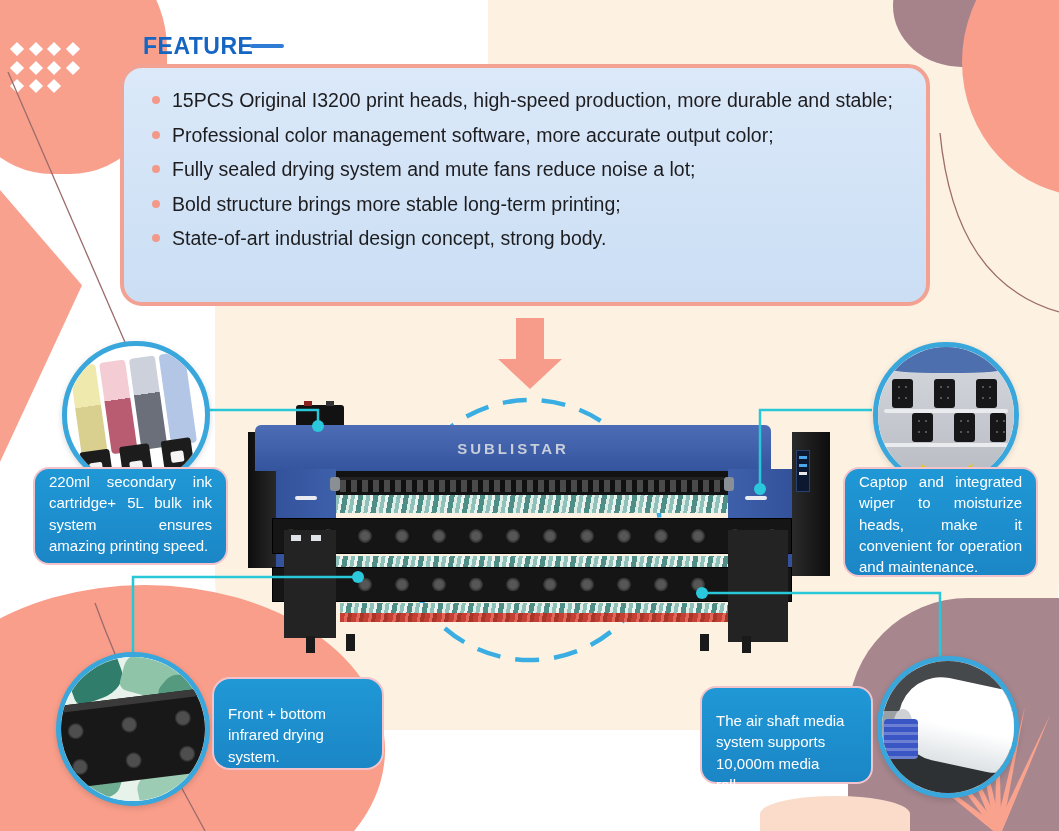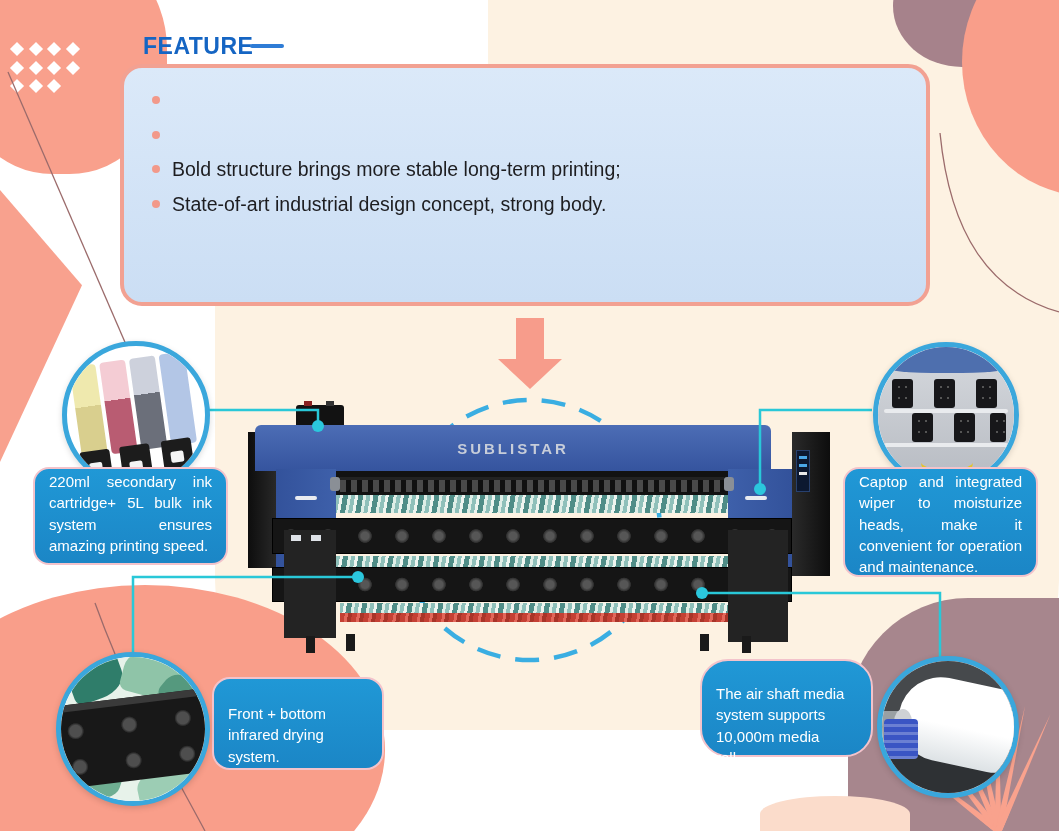--- a/index.html
+++ b/index.html
@@ -122,21 +122,21 @@
   .motor{left:2px;top:58px;width:34px;height:40px;background:#3a55c4;border-radius:4px;
     background-image:repeating-linear-gradient(0deg,rgba(255,255,255,.25) 0 3px,transparent 3px 8px);}
 
   
   .callout{box-sizing:border-box;background:linear-gradient(#2098d6,#1b86c6);
     border:2px solid #f3c3cb;color:#ffffff;font-size:15px;line-height:1.42;
     padding:2px 14px;text-align:justify;}
   .co-ink{left:33px;top:467px;width:195px;height:98px;border-radius:16px;}
   .co-captop{left:843px;top:467px;width:195px;height:110px;border-radius:16px;}
   .co-dry{left:212px;top:677px;width:172px;height:93px;border-radius:18px;padding-top:24px;text-align:left;}
-  .co-media{left:700px;top:659px;width:173px;height:98px;border-radius:28px;padding-top:22px;text-align:left;}
+  .co-media{left:700px;top:686px;width:173px;height:98px;border-radius:16px;padding-top:22px;text-align:left;}
 </style>
 </head>
 <body>
 
 <div class="abs cream-a"></div>
 <div class="abs cream-b"></div>
 <div class="abs blob-tl"></div>
 <div class="abs diamonds">
   <i></i>
     <i></i>
@@ -172,23 +172,29 @@
   <path d="M 940 133 C 950 235 990 292 1059 312" stroke="#9b6b6b" stroke-width="1.3" fill="none"></path>
   <circle cx="530" cy="530" r="130" fill="none" stroke="#3aaee2" stroke-width="4.5" stroke-dasharray="24 15"></circle>
 </svg>
 
 <div class="abs feature-title">FEATURE</div>
 <div class="abs feature-dash"></div>
 
 <div class="abs feature-box">
   <div class="feat-row">
     <span class="feat-dot"></span>
-  </div>
-  <div class="feat-row">
-    <span class="feat-dot"></span>
+    <span class="feat-text">15PCS Original I3200 print heads, high-speed production, more durable and stable;</span>
+  </div>
+  <div class="feat-row">
+    <span class="feat-dot"></span>
+    <span class="feat-text">Professional color management software, more accurate output color;</span>
+  </div>
+  <div class="feat-row">
+    <span class="feat-dot"></span>
+    <span class="feat-text">Fully sealed drying system and mute fans reduce noise a lot;</span>
   </div>
   <div class="feat-row">
     <span class="feat-dot"></span>
     <span class="feat-text">Bold structure brings more stable long-term printing;</span>
   </div>
   <div class="feat-row">
     <span class="feat-dot"></span>
     <span class="feat-text">State-of-art industrial design concept, strong body.</span>
   </div>
 </div>

